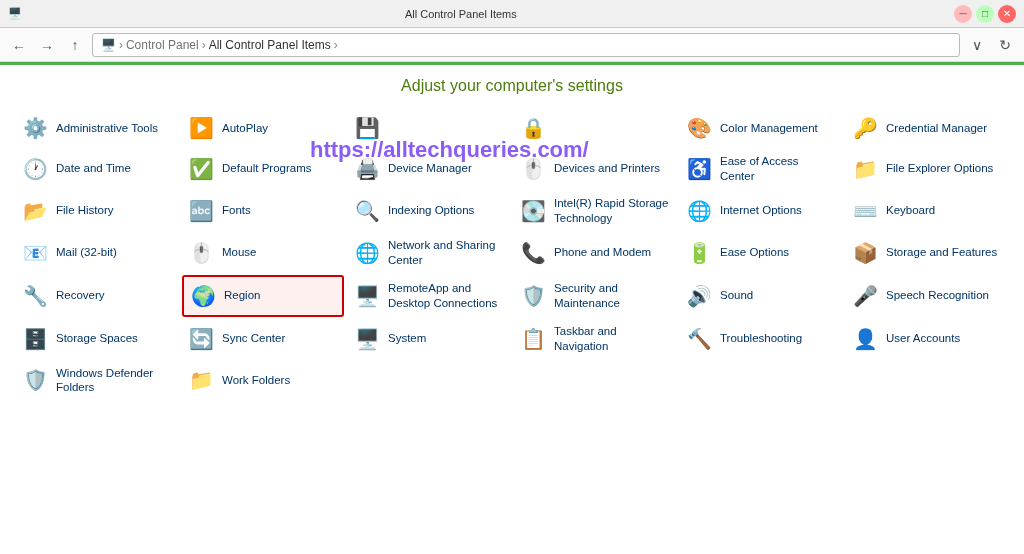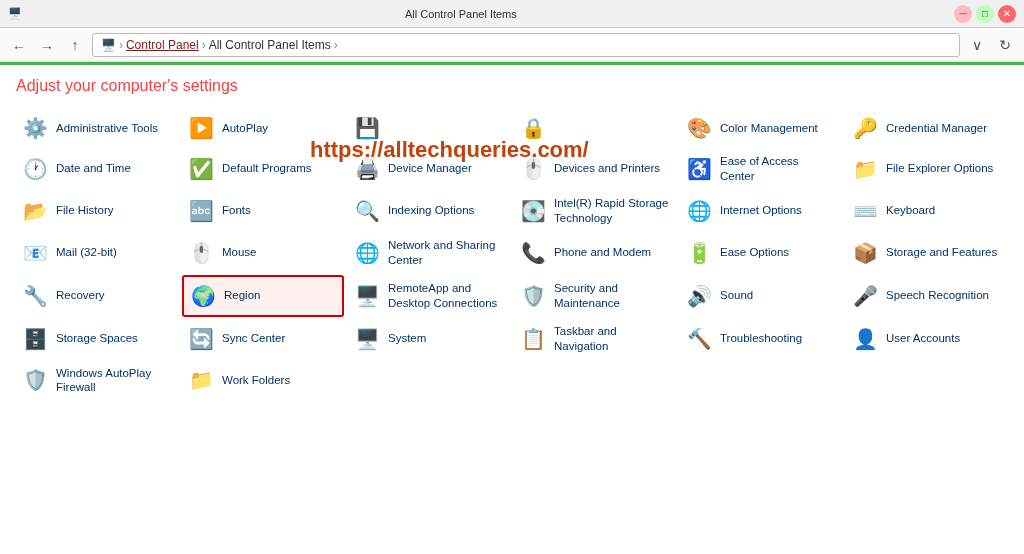--- a/index.html
+++ b/index.html
@@ -48,24 +48,24 @@
     }
     .breadcrumb-sep { color: #888; margin: 0 3px; }
     .refresh-btn { width: 22px; height: 22px; border: none; background: transparent; cursor: pointer; font-size: 14px; color: #555; }
 
     
     .green-border { height: 3px; background: #4caf50; }
 
     
     .main { padding: 12px 16px; background: #fff; height: calc(554px - 28px - 34px - 3px); overflow-y: auto; }
 
-    .page-title { font-size: 16px; color: #ef4444; margin-bottom: 14px; font-weight: 400; }
-
-    
-    .watermark { color: #c2410c; font-size: 22px; font-weight: bold; position: absolute; top: 72px; left: 310px; z-index: 10; pointer-events: none; text-align: center; }
+    .page-title { font-size: 16px; color: #4d7c0f; margin-bottom: 14px; font-weight: 400; text-align: center; }
+
+    
+    .watermark { color: #8b5cf6; font-size: 22px; font-weight: bold; position: absolute; top: 72px; left: 310px; z-index: 10; pointer-events: none; text-align: center; }
 
     
     .items-grid {
       display: grid;
       grid-template-columns: repeat(6, 1fr);
       gap: 2px 4px;
     }
 
     .control-item {
       display: flex;
@@ -112,21 +112,21 @@
 </div>
 
 <div class="address-bar">
   <button class="nav-btn">←</button>
   <button class="nav-btn">→</button>
   <button class="nav-btn">↑</button>
 
   <div class="breadcrumb-bar">
     <span>🖥️</span>
     <span class="breadcrumb-sep">›</span>
-    <span style="color:#7f1d1d; cursor:pointer;text-decoration:underline;">Control Panel</span>
+    <span style="color:#737373; cursor:pointer;">Control Panel</span>
     <span class="breadcrumb-sep">›</span>
     <span style="color:#333; cursor:pointer;">All Control Panel Items</span>
     <span class="breadcrumb-sep">›</span>
   </div>
 
   <button class="nav-btn">∨</button>
   <button class="refresh-btn">↻</button>
 </div>
 
 <div class="green-border"></div>
@@ -272,20 +272,20 @@
       <div class="control-item">
         <div class="item-icon">🔨</div>
         <div class="item-label">Troubleshooting</div>
       </div>
       <div class="control-item">
         <div class="item-icon">👤</div>
         <div class="item-label">User Accounts</div>
       </div>
       <div class="control-item">
         <div class="item-icon">🛡️</div>
-        <div class="item-label">Windows AutoPlay Firewall</div>
+        <div class="item-label">Windows Defender Folders</div>
       </div>
       <div class="control-item">
         <div class="item-icon">📁</div>
         <div class="item-label">Work Folders</div>
       </div>
     </div>
 </div>
 
 </body></html>

